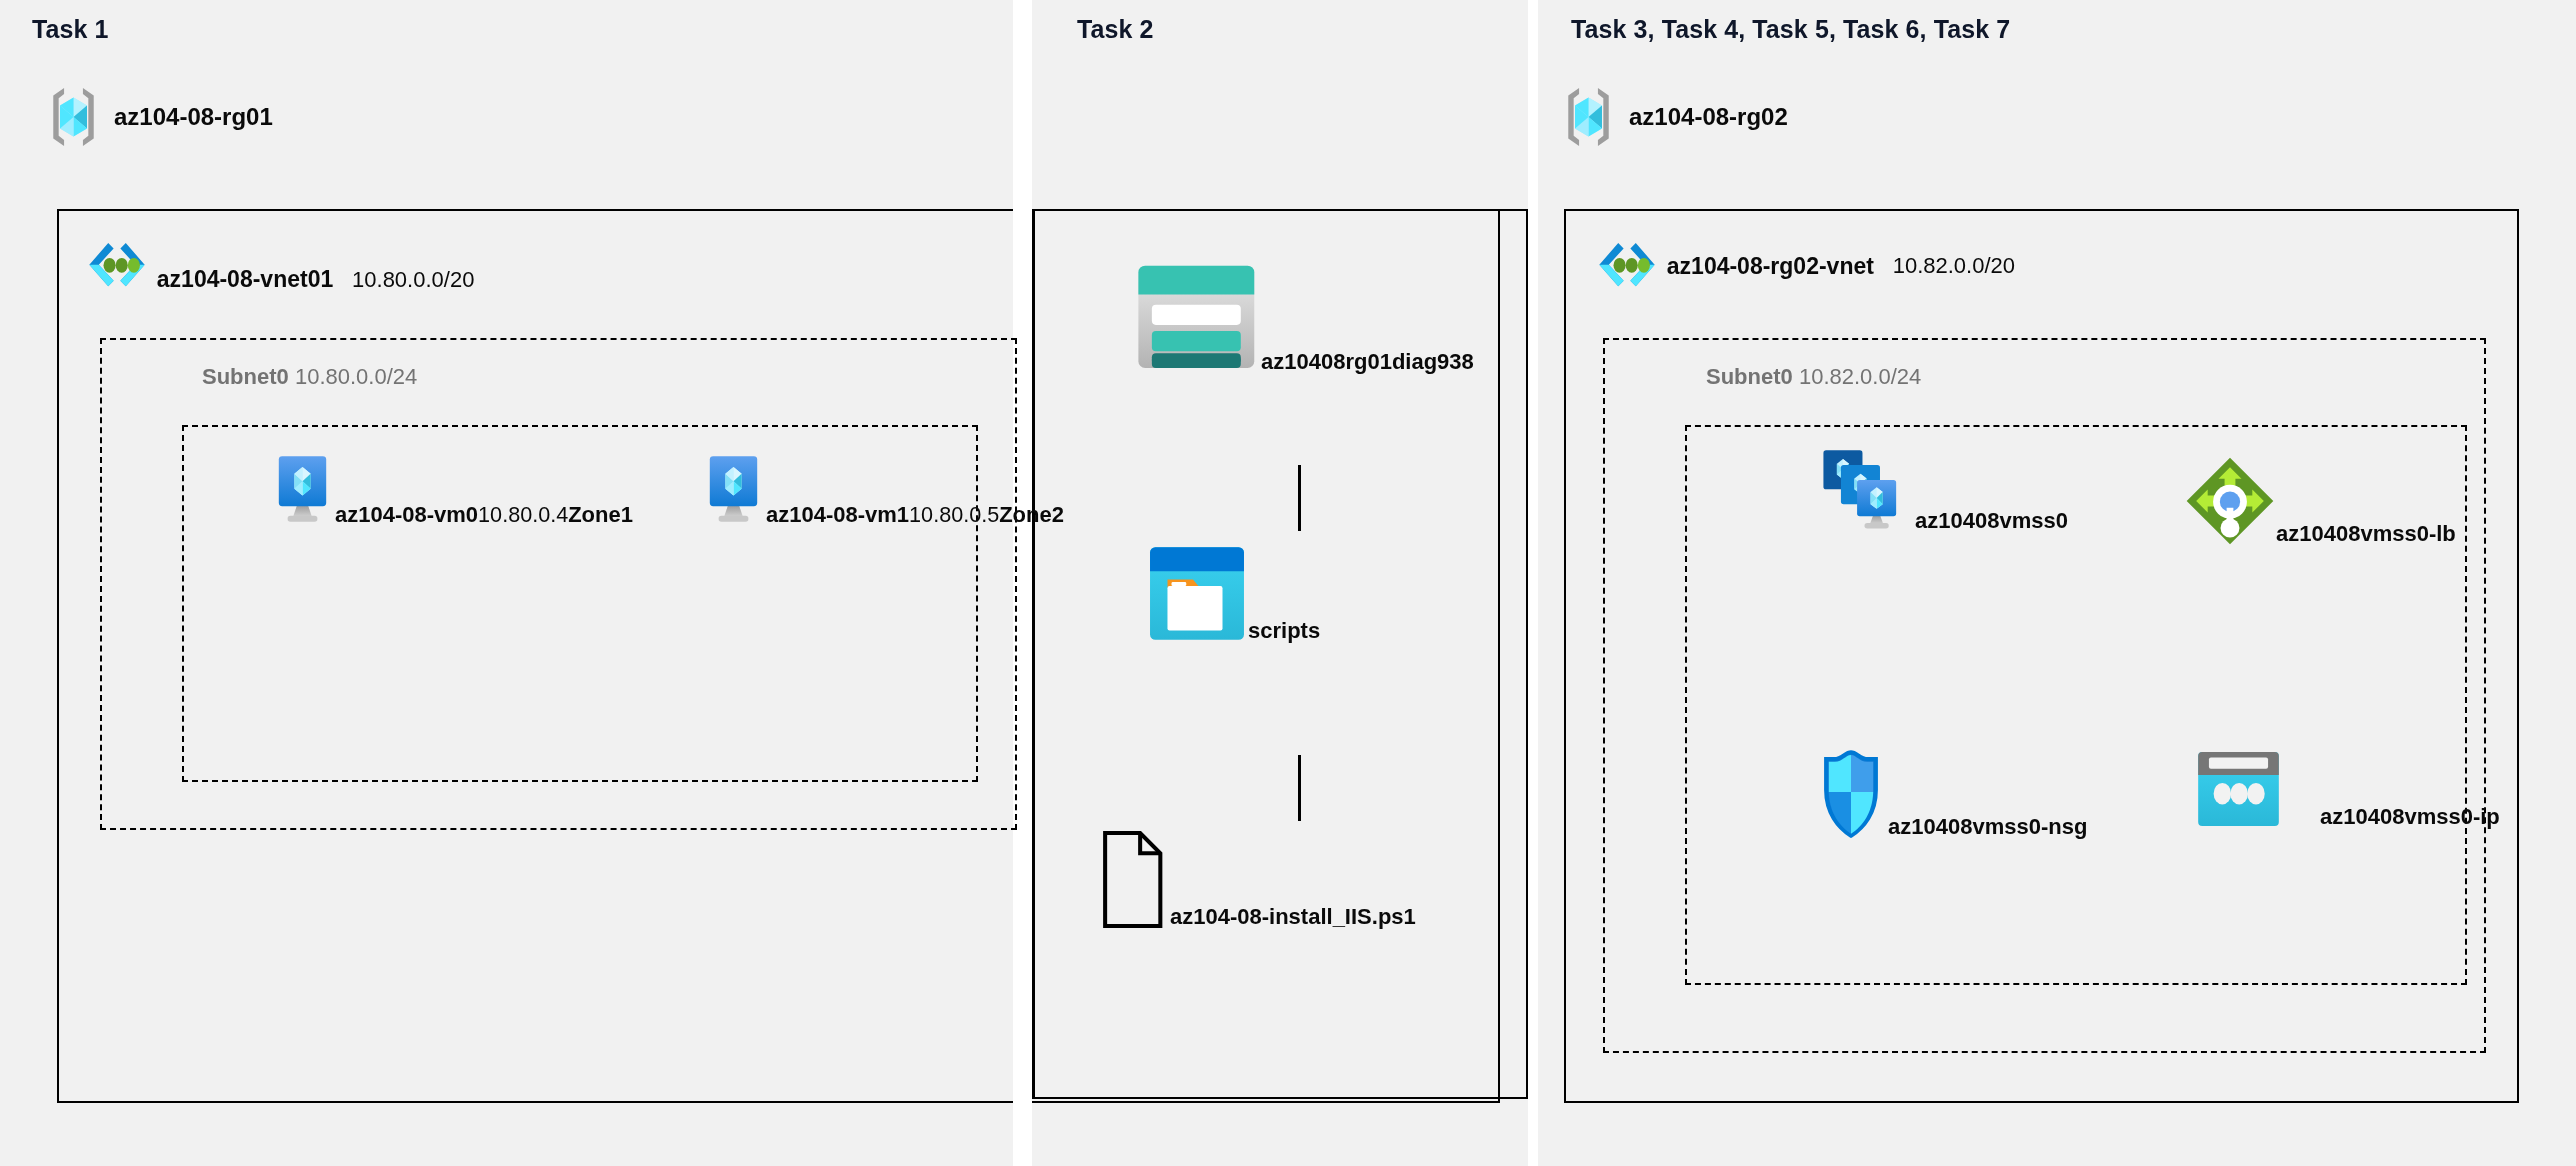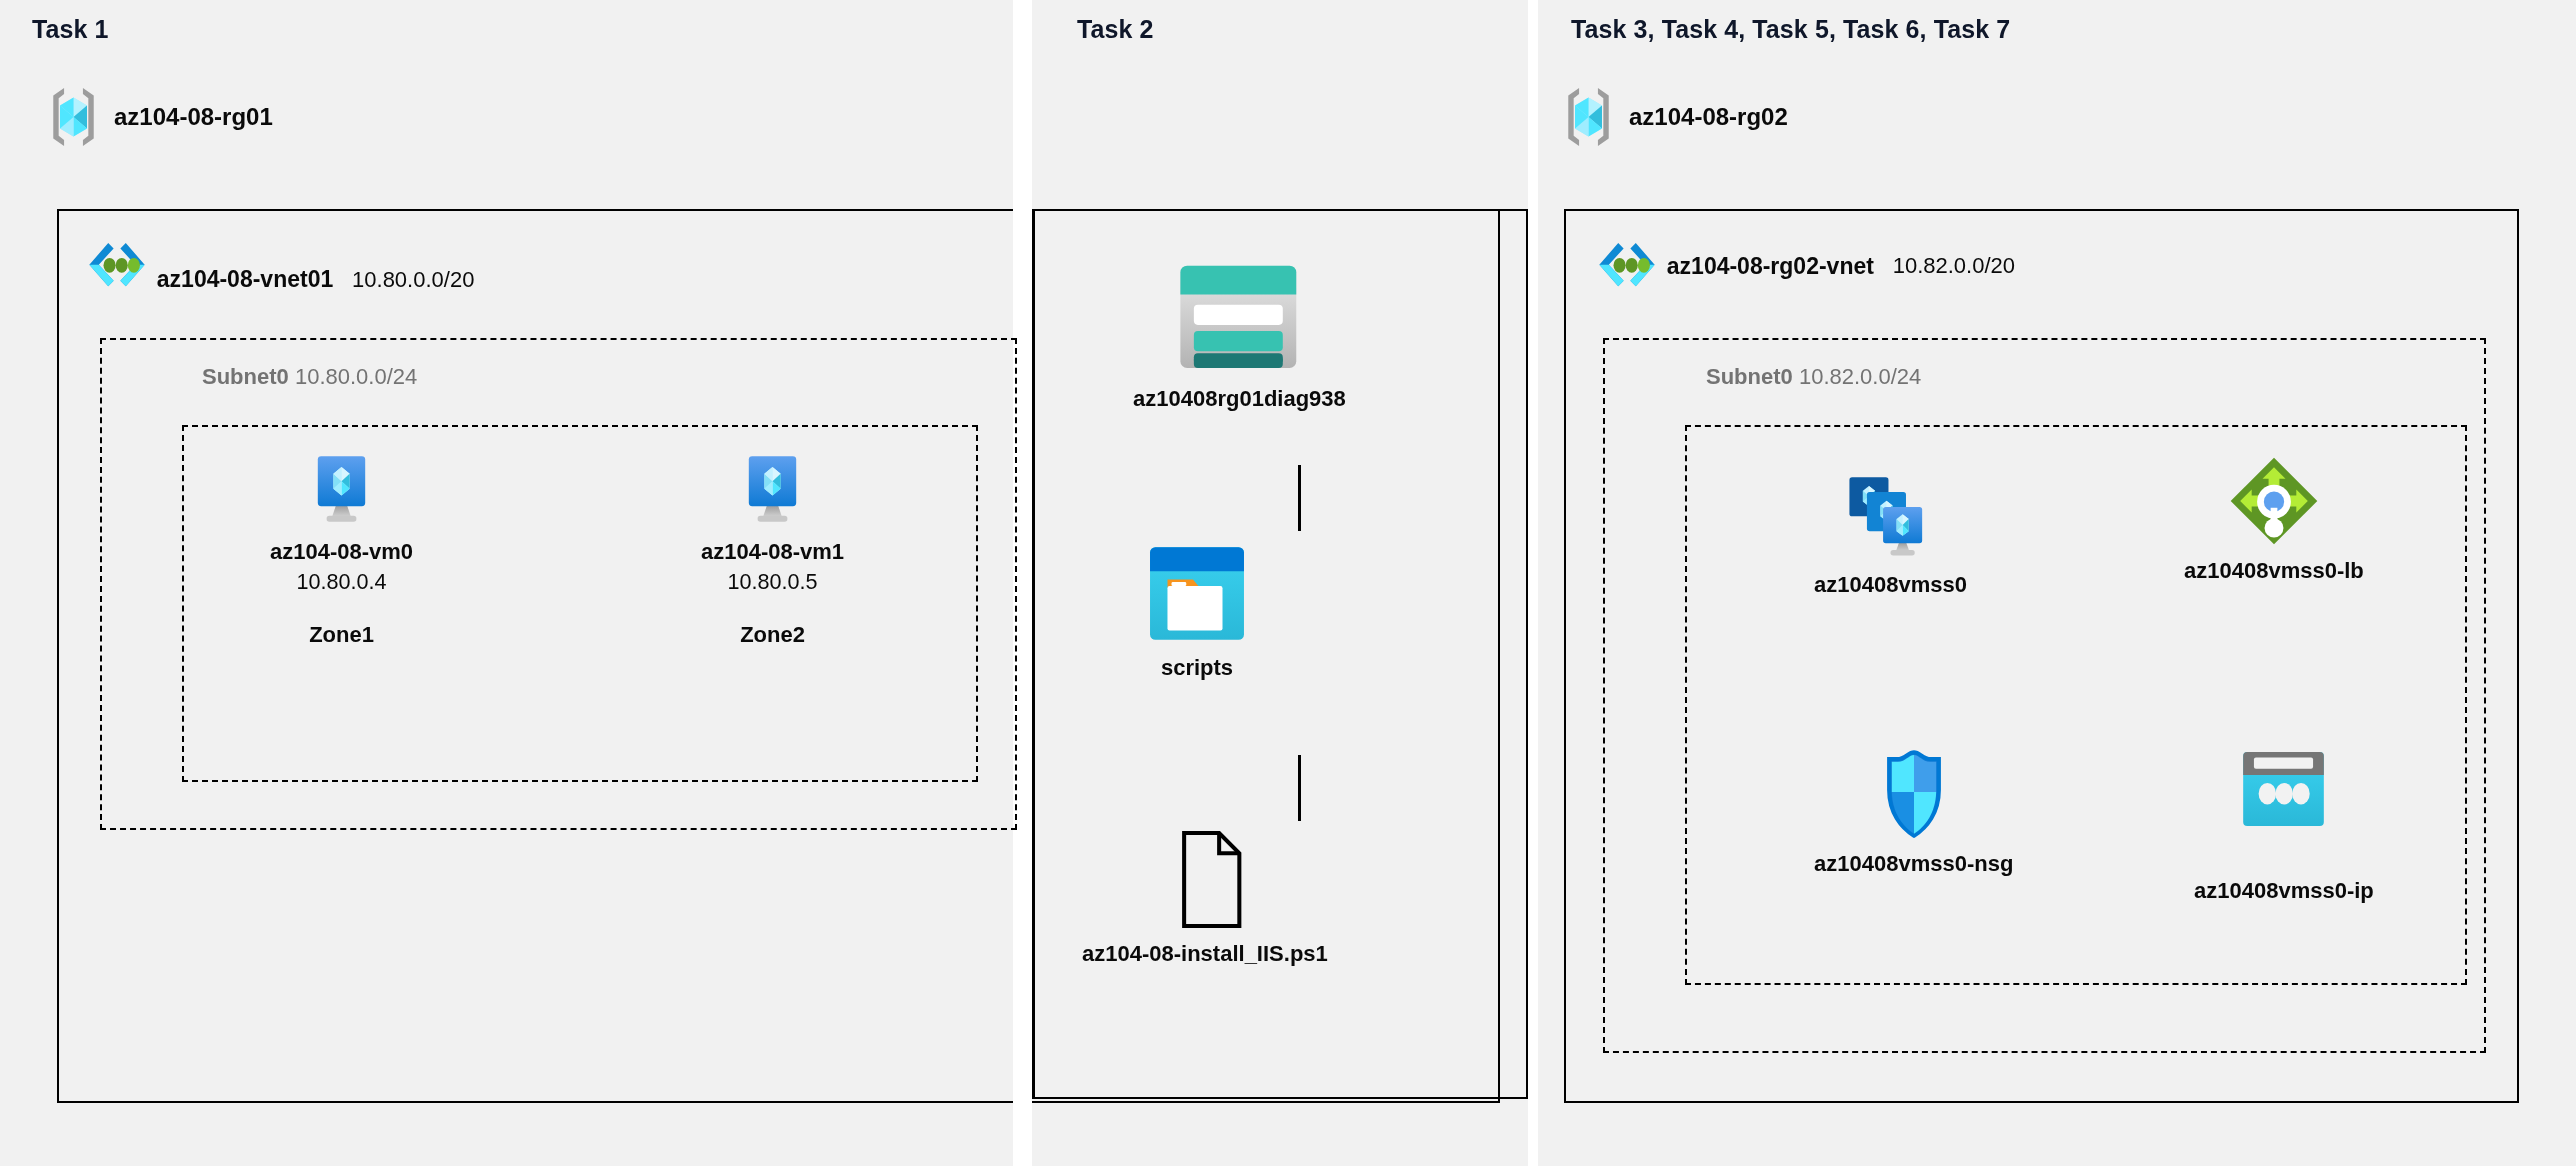--- a/index.html
+++ b/index.html
@@ -63,37 +63,37 @@
   #subnet-inner-1{left:182px;top:425px; width:796px; height:357px;}
   #subnet-box-2{left:1603px; top:338px; width:883px; height:715px;}
   #subnet-inner-2{left:1685px;top:425px; width:782px; height:560px;}
 
   .subnet-label{position:absolute;white-space:nowrap;font-size:22px;color:#737373;}
   .subnet-label b{font-weight:bold;}
   #subnet-label-1{left:202px; top:364px;}
   #subnet-label-2{left:1706px;top:364px;}
 
   
-  .node{position:absolute;display:flex;flex-direction:column;align-items:center;text-align:center;}
+  .node{position:absolute;display:flex;flex-direction:row;align-items:flex-end;text-align:center;}
   .node .cap{font-size:22px;font-weight:bold;color:#0a0a0a;white-space:nowrap;margin-top:10.8px;line-height:1.18;}
   .node .sub{font-size:21.6px;font-weight:normal;color:#0a0a0a;white-space:nowrap;margin-top:4px;}
   .node .zone{font-size:22px;font-weight:bold;color:#0a0a0a;white-space:nowrap;margin-top:27px;}
 
   #vm0{left:270px; top:452px;}
   #vm1{left:701px;top:452px;}
 
   #storage-node{left:1133px;top:260px;}
   #scripts-node{left:1146px;top:543px;}
   #ps1-node{left:1082px;top:829px;}
 
   .connector{position:absolute;width:2.7px;background:#000;}
   #conn-1{left:1298px;top:465px; height:66px;}
   #conn-2{left:1298px;top:755px;height:66px;}
 
-  #vmss-node{left:1814px; top:473px;}
+  #vmss-node{left:1814px; top:446px;}
   #lb-node{left:2184px;  top:455px;}
   #nsg-node{left:1814px; top:748px;}
   #ip-node{left:2194px;  top:748px;gap:37px;}
 
   svg{display:block;}
 </style>
 </head>
 <body>
 
 <div class="panel" id="panel-1"></div>

